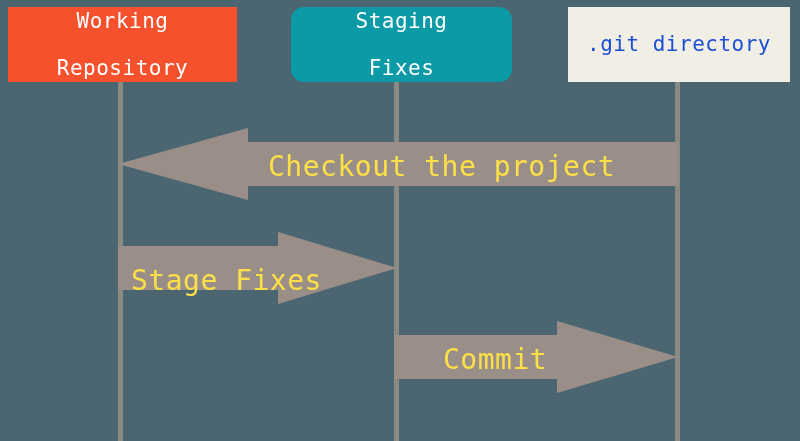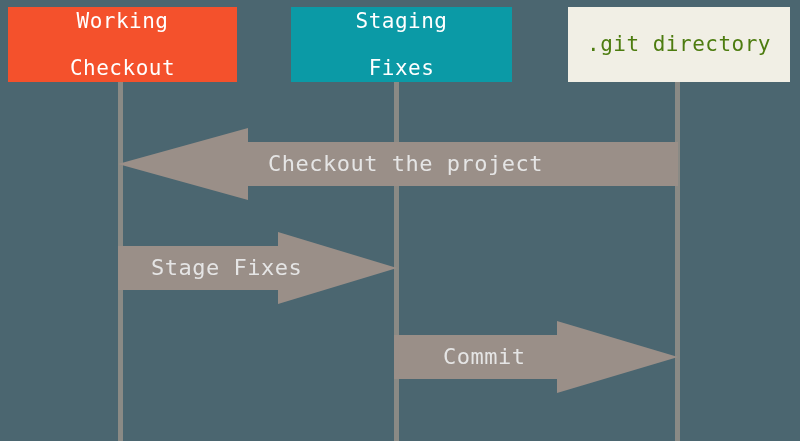--- a/index.html
+++ b/index.html
@@ -50,68 +50,69 @@
     left: 8px; top: 7px;
     width: 229px; height: 75px;
     background: #f4512c;
     color: #ffffff;
   }
   #box-staging {
     left: 291px; top: 7px;
     width: 221px; height: 75px;
     background: #0b9aa6;
     color: #ffffff;
+    border-radius: 13px;
   }
   #box-repo {
     left: 568px; top: 7px;
     width: 222px; height: 75px;
     background: #f1efe5;
-    color: #4d7c0f;
+    color: #1d4ed8;
   }
 
   
   .arrow {
     position: absolute;
   }
   .arrow svg {
     display: block;
     position: absolute;
     left: 0;
     top: 0;
   }
   .arrow-label {
     position: absolute;
-    color: #e5e5e5;
-    font-size: 22px;
+    color: #fde047;
+    font-size: 28px;
     letter-spacing: 0.5px;
     white-space: nowrap;
     line-height: 1;
   }
 
   #arrow-checkout { left: 118px; top: 128px; width: 560px; height: 72px; }
   #arrow-checkout .arrow-label { left: 150px; top: 25px; }
 
   #arrow-stage { left: 118px; top: 232px; width: 279px; height: 72px; }
-  #arrow-stage .arrow-label { left: 13px; top: 25px; margin-left: 20px; }
+  #arrow-stage .arrow-label { left: 13px; top: 35px; }
 
   #arrow-commit { left: 394px; top: 321px; width: 284px; height: 72px; text-align: right; }
   #arrow-commit .arrow-label { left: 49px; top: 25px; }
 </style>
 </head>
 <body>
 
 <div id="diagram">
 
   <div class="lifeline" id="lifeline-working"></div>
   <div class="lifeline" id="lifeline-staging"></div>
   <div class="lifeline" id="lifeline-repo"></div>
 
   <div class="node-box" id="box-working">
     <span class="line">Working</span>
-    <span class="line">Checkout</span>
+    <span class="line">Repository</span>
   </div>
 
   <div class="node-box" id="box-staging">
     <span class="line">Staging</span>
     <span class="line">Fixes</span>
   </div>
 
   <div class="node-box" id="box-repo">
     <span class="line">.git directory</span>
   </div>

